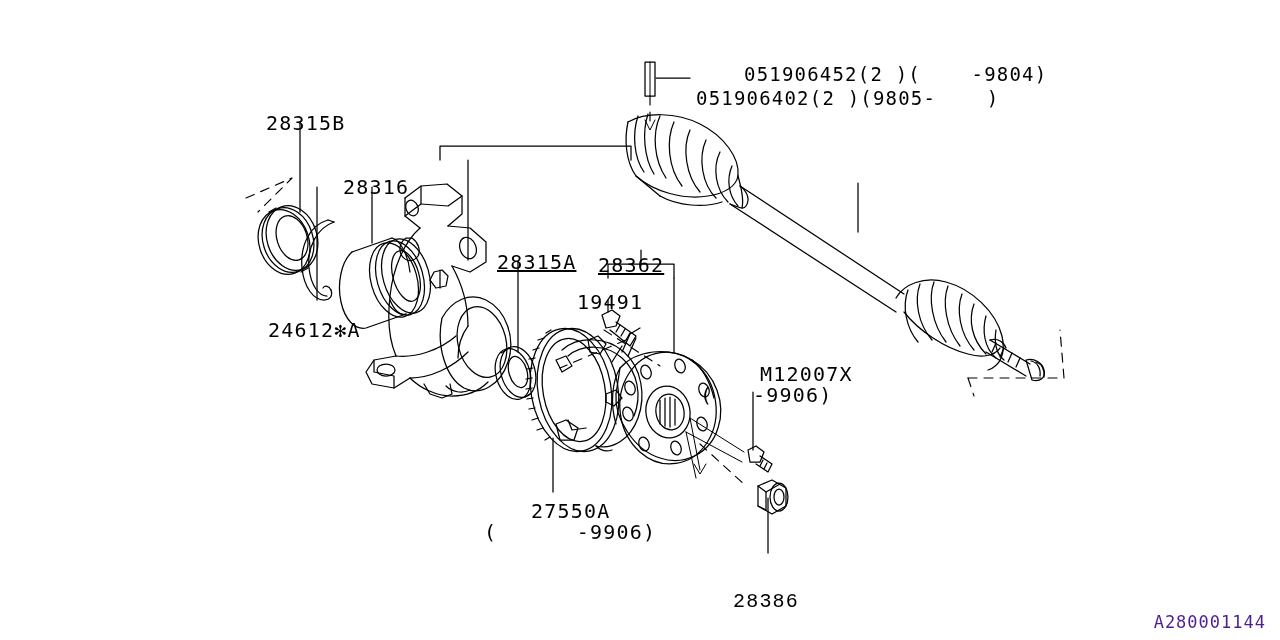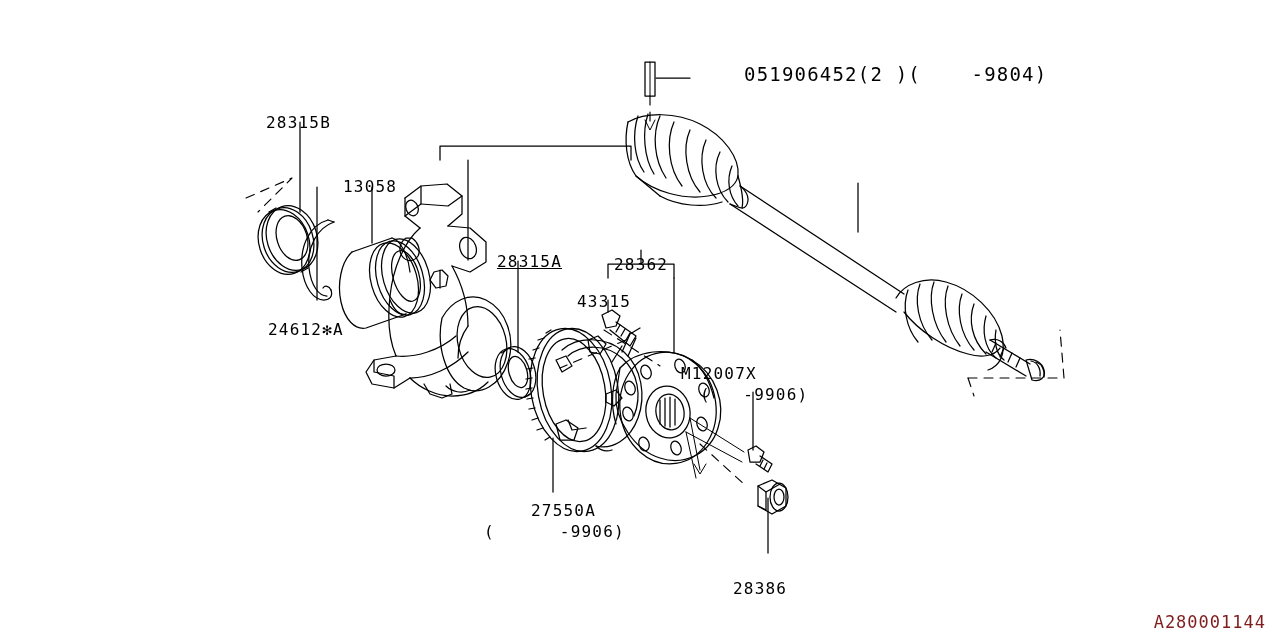--- a/index.html
+++ b/index.html
@@ -2,23 +2,23 @@
 <html><head>
 <meta charset="utf-8">
 <title>Parts Diagram</title>
 <style>
   html,body{margin:0;padding:0;background:#ffffff;}
   body{width:1280px;height:640px;position:relative;overflow:hidden;
        font-family:"DejaVu Sans Mono","Liberation Mono",monospace;color:#000;}
   #diagram-root{position:absolute;left:0;top:0;width:1280px;height:640px;}
   svg#art{position:absolute;left:0;top:0;width:1280px;height:640px;}
   .lbl{position:absolute;white-space:pre;font-family:"DejaVu Sans Mono","Liberation Mono",monospace;
-       font-size:16px;letter-spacing:1.2px;color:#000;line-height:24px;}
+       font-size:20px;letter-spacing:1.2px;color:#000;line-height:24px;}
   .lbl.small{font-size:19px;}
-  .wm{position:absolute;right:14px;bottom:8px;font-size:17px;letter-spacing:1px;color:#7f1d1d;
+  .wm{position:absolute;right:14px;bottom:8px;font-size:17px;letter-spacing:1px;color:#4c1d95;
       font-family:"DejaVu Sans Mono","Liberation Mono",monospace;}
   svg#art path, svg#art line, svg#art circle, svg#art ellipse, svg#art polyline, svg#art polygon{
       fill:none;stroke:#000;stroke-width:1.25;stroke-linecap:round;stroke-linejoin:round;}
   svg#art .thin{stroke-width:1;}
   svg#art .lead{stroke-width:1.25;}
   svg#art .dash{stroke-dasharray:9 7;stroke-width:1.15;}
 </style>
 </head>
 <body>
 
@@ -291,39 +291,40 @@
     <g>
       <path d="M 645 62 L 655 62 L 655 96 L 645 96 Z"></path>
       <line class="thin" x1="650" y1="62" x2="650" y2="96"></line>
     </g>
 
   </svg>
 
   <div class="lbl" style="left:266px;top:111px;">28315B</div>
 
 
-  <div class="lbl" style="left:343px;top:175px;">13058</div>
+  <div class="lbl" style="left:343px;top:175px;">28316</div>
 
   <div class="lbl" style="left:268px;top:318px;">24612✻A</div>
 
   <div class="lbl" style="left:497px;top:250px;text-decoration:underline;">28315A</div>
 
-  <div class="lbl" style="left:614px;top:253px;">28362</div>
-
-  <div class="lbl" style="left:577px;top:290px;">43315</div>
+  <div class="lbl" style="left:598px;top:253px;text-decoration:underline;">28362</div>
+
+  <div class="lbl" style="left:577px;top:290px;">19491</div>
 
   <div class="lbl" style="left:531px;top:499px;">27550A</div>
 
   <div class="lbl" style="left:484px;top:520px;">(      -9906)</div>
 
-  <div class="lbl" style="left:681px;top:362px;">M12007X</div>
+  <div class="lbl" style="left:760px;top:362px;">M12007X</div>
 
   <div class="lbl" style="left:700px;top:383px;">(   -9906)</div>
 
-  <div class="lbl" style="left:733px;top:577px;">28386</div>
+  <div class="lbl" style="left:733px;top:590px;font-family:Liberation Mono, monospace;">28386</div>
 
   <div class="lbl small" style="left:696px;top:62px;margin-left:48px;">051906452(2 )(    -9804)</div>
 
+  <div class="lbl small" style="left:696px;top:86px;">051906402(2 )(9805-    )</div>
 
 
   <div class="wm">A280001144</div>
 
 </div>
 
 </body></html>

